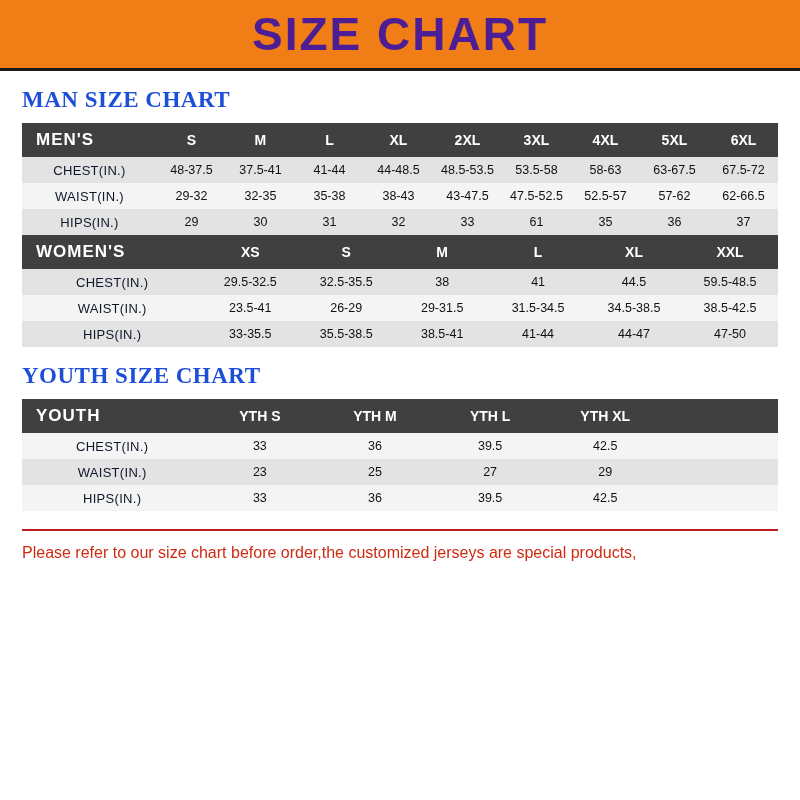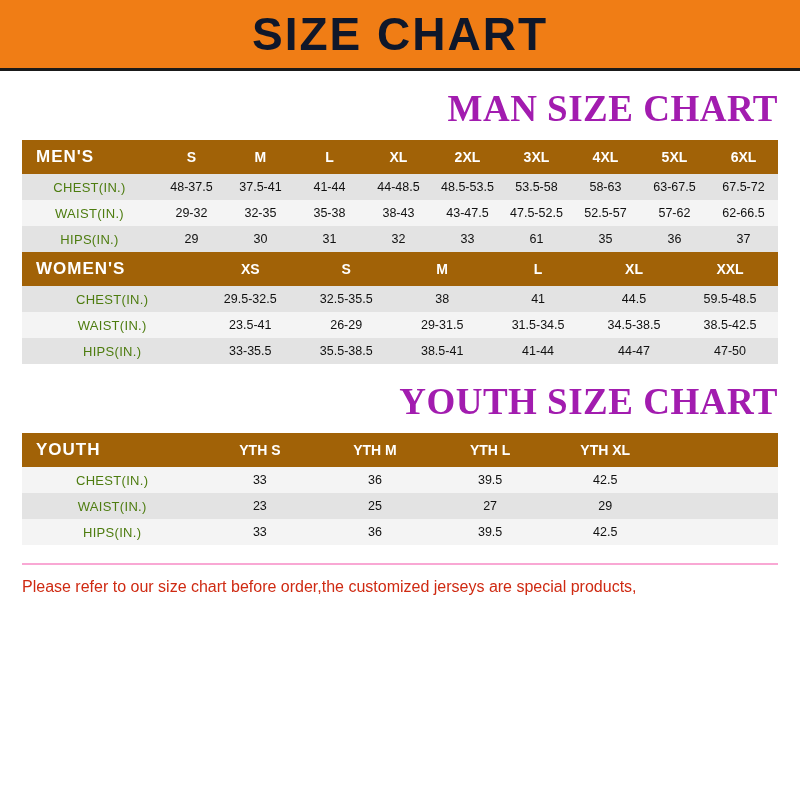--- a/index.html
+++ b/index.html
@@ -27,74 +27,74 @@
     display: flex;
     align-items: center;
     justify-content: center;
     border-bottom: 3px solid #1a1a1a;
   }
   .banner-title {
     font-family: "Liberation Sans", sans-serif;
     font-weight: bold;
     font-size: 46px;
     letter-spacing: 2px;
-    color: #0f172a;
+    color: #4c1d95;
     line-height: 1;
   }
   .content {
     padding: 0 22px;
     box-sizing: border-box;
   }
   .section-title {
-    text-align: right;
+    text-align: left;
     font-family: "Liberation Serif", serif;
     font-weight: bold;
-    font-size: 37px;
-    color: #a21caf;
+    font-size: 23px;
+    color: #1d4ed8;
     letter-spacing: 0.5px;
     margin: 16px 0 10px 0;
   }
   table.size-table {
     width: 100%;
     border-collapse: collapse;
     table-layout: fixed;
   }
   table.size-table th,
   table.size-table td {
     text-align: center;
     font-size: 12.5px;
     color: #111111;
     padding: 0;
     height: 26px;
     vertical-align: middle;
     font-family: "Liberation Sans", sans-serif;
   }
   table.size-table thead th {
-    background: #a16207;
+    background: #404040;
     color: #ffffff;
     font-weight: bold;
     font-size: 14px;
     height: 34px;
     margin-left: 42px;
   }
   table.size-table thead th.label-head {
     text-align: left;
     padding-left: 14px;
     font-size: 17px;
     letter-spacing: 1px;
   }
   table.size-table tbody tr.odd td {
     background: #e3e3e3;
   }
   table.size-table tbody tr.even td {
     background: #f4f4f4;
   }
   table.size-table tbody td.row-label {
     font-size: 13px;
-    color: #4d7c0f;
+    color: #0f172a;
     text-align: center;
     letter-spacing: 0.3px;
   }
   
   .men-table thead th.label-head { font-size: 17px; }
   .men-table th, .men-table td { font-size: 11.5px; }
   .men-table tbody td.row-label { font-size: 12px; }
   .men-table thead th { font-size: 13px; }
 
   .women-table thead th { font-size: 15px; height: 38px; }
@@ -102,21 +102,21 @@
   .women-table td { font-size: 13px; height: 31px; }
   .women-table tbody td.row-label { font-size: 13.5px; }
 
   .youth-table thead th { font-size: 15px; height: 38px; }
   .youth-table thead th.label-head { font-size: 17px; }
   .youth-table td { font-size: 13px; height: 31px; }
   .youth-table tbody td.row-label { font-size: 13.5px; }
 
   .footer-note {
     margin-top: 18px;
-    border-top: 2px solid #f9a8d4;
+    border-top: 2px solid #b91c1c;
     padding-top: 10px;
     color: #cf2a12;
     font-size: 16px;
     line-height: 1.45;
     text-align: left;
     font-family: "Liberation Sans", sans-serif;
   }
 </style>
 </head>
 <body>

